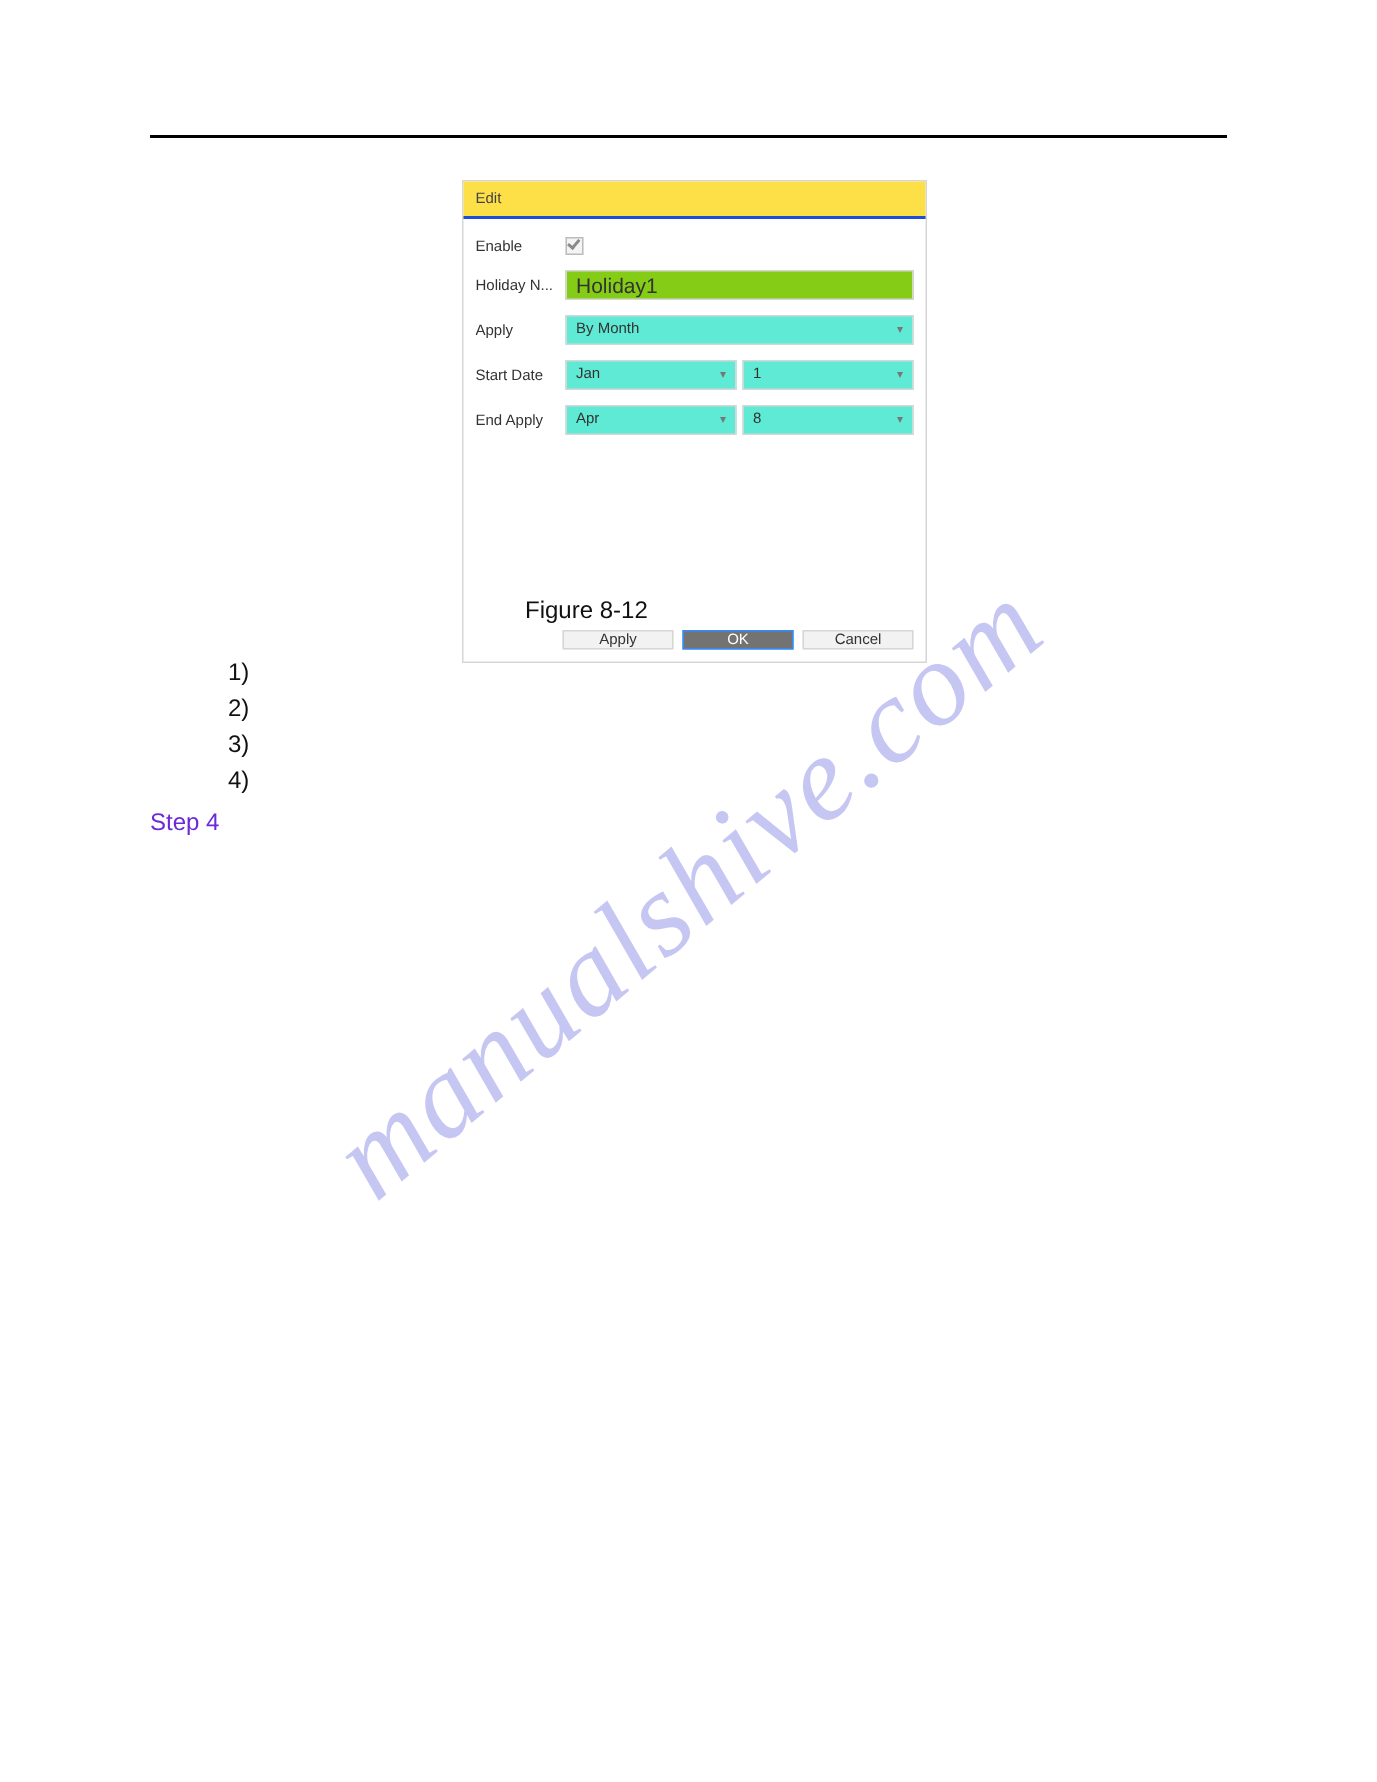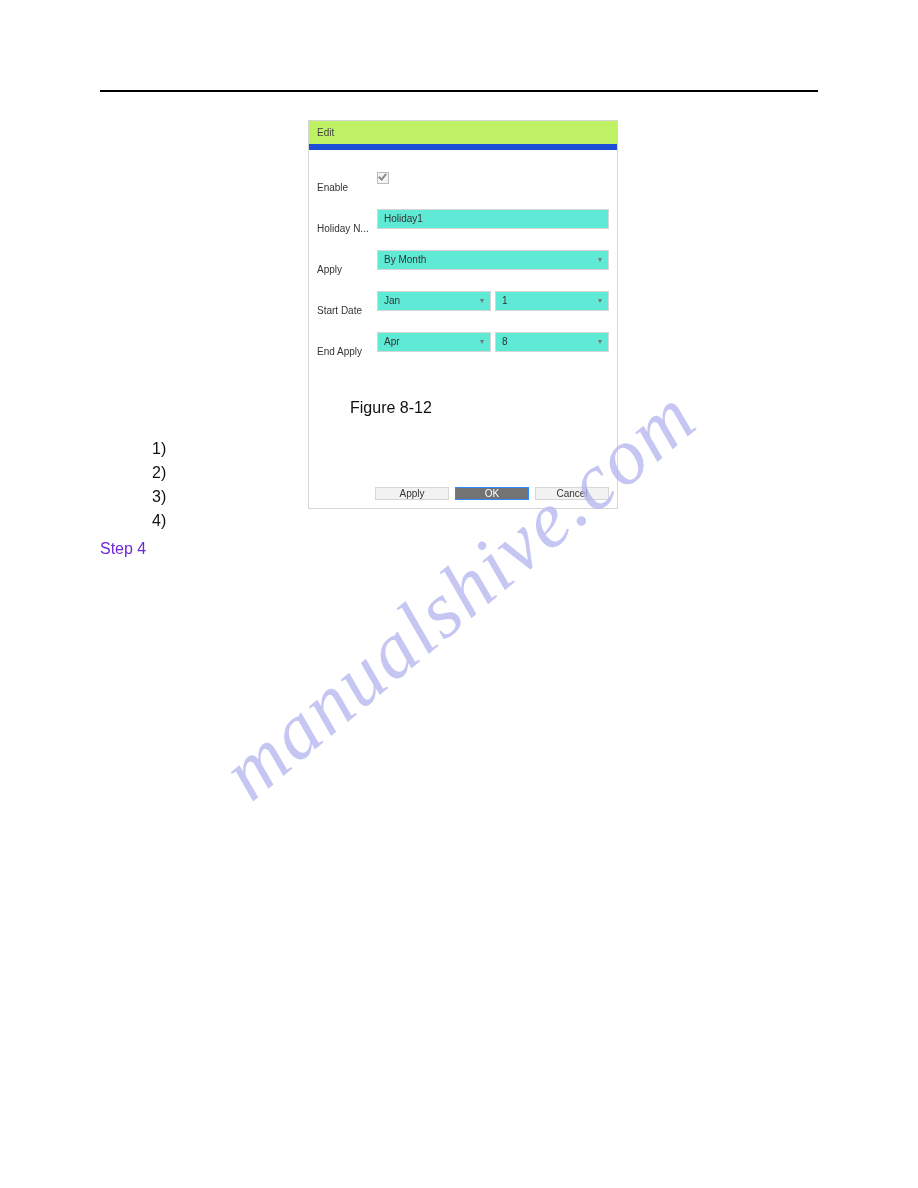--- a/index.html
+++ b/index.html
@@ -44,40 +44,39 @@
     left: 308px;
     width: 308px;
     border: 1px solid #d6d6d6;
     background: #ffffff;
     font-size: 10px;
     color: #444;
     z-index: 2;
   }
   .dialog-title {
     padding: 6px 8px;
-    border-bottom: 6px solid #1d4ed8;
-    background: #bef264;
+    border-bottom: 2px solid #1d4ed8;
+    background: #fde047;
     font-size: 10px;
   }
   .dialog-body {
     padding: 12px 8px 4px 8px;
   }
   .row {
     display: flex;
     align-items: center;
     margin-bottom: 10px;
   }
   .row-label {
     width: 60px;
     font-size: 10px;
     color: #333;
     white-space: nowrap;
     overflow: hidden;
     text-overflow: ellipsis;
-    margin-top: 20px;
   }
   .row-field {
     flex: 1;
     display: flex;
     gap: 4px;
   }
   .checkbox {
     width: 10px;
     height: 10px;
     border: 1px solid #bbb;
@@ -92,23 +91,23 @@
     width: 3px;
     height: 6px;
     border: solid #8a8a8a;
     border-width: 0 2px 2px 0;
     transform: rotate(40deg);
   }
   .text-input {
     flex: 1;
     border: 1px solid #d6d6d6;
     padding: 3px 6px;
-    font-size: 10px;
-    color: #333;
-    background: #5eead4;
+    font-size: 14px;
+    color: #333;
+    background: #84cc16;
     height: 12px;
     line-height: 12px;
   }
   .select {
     border: 1px solid #d6d6d6;
     padding: 3px 6px;
     font-size: 10px;
     color: #333;
     background: #5eead4;
     height: 12px;

